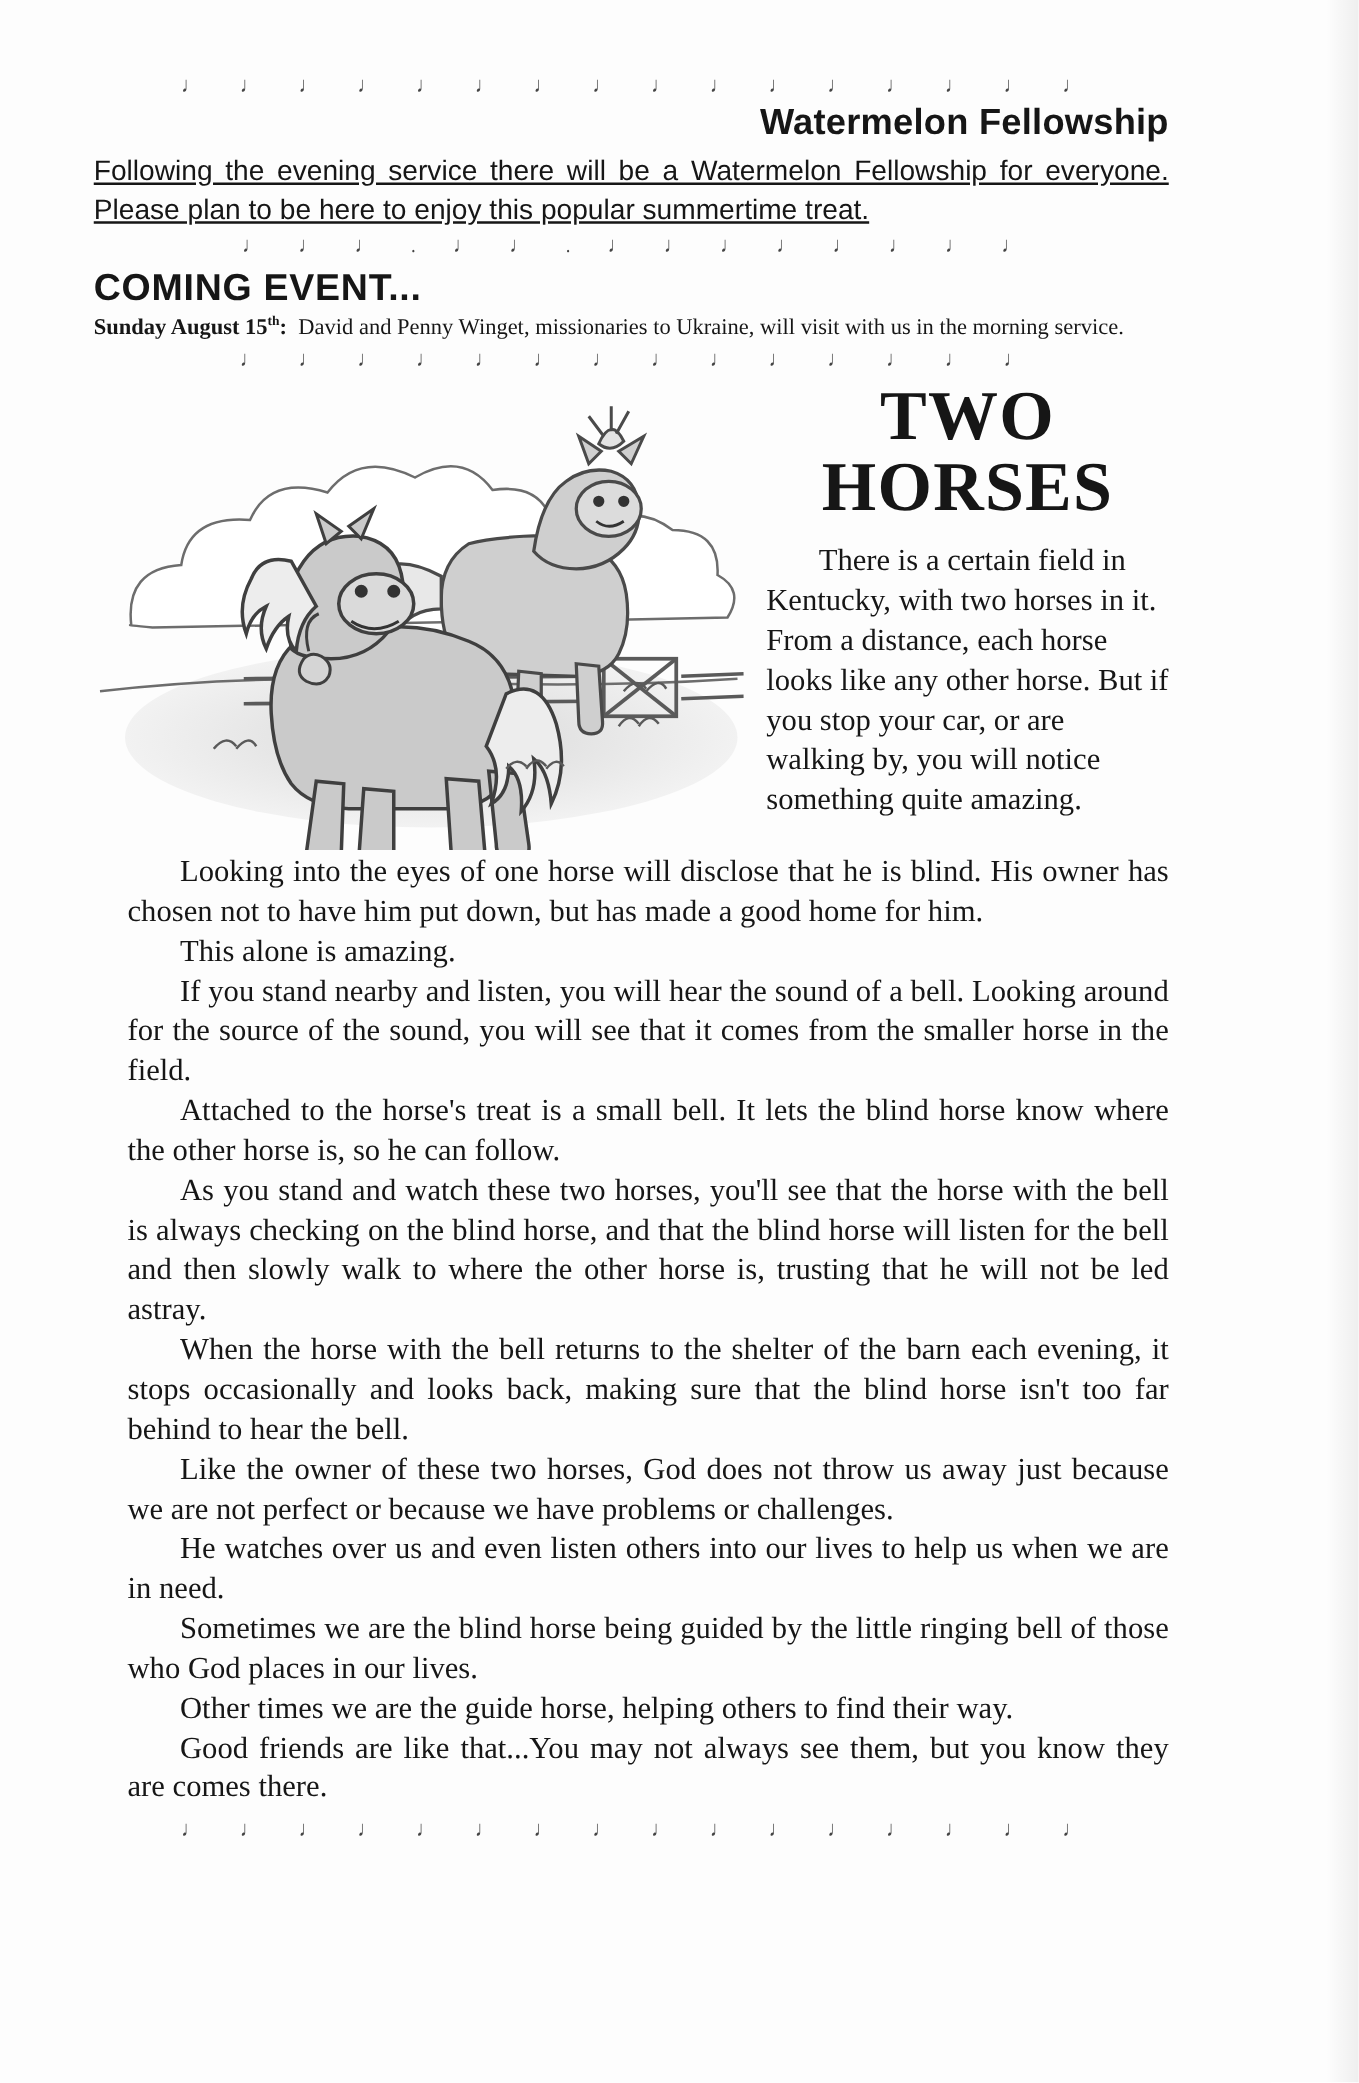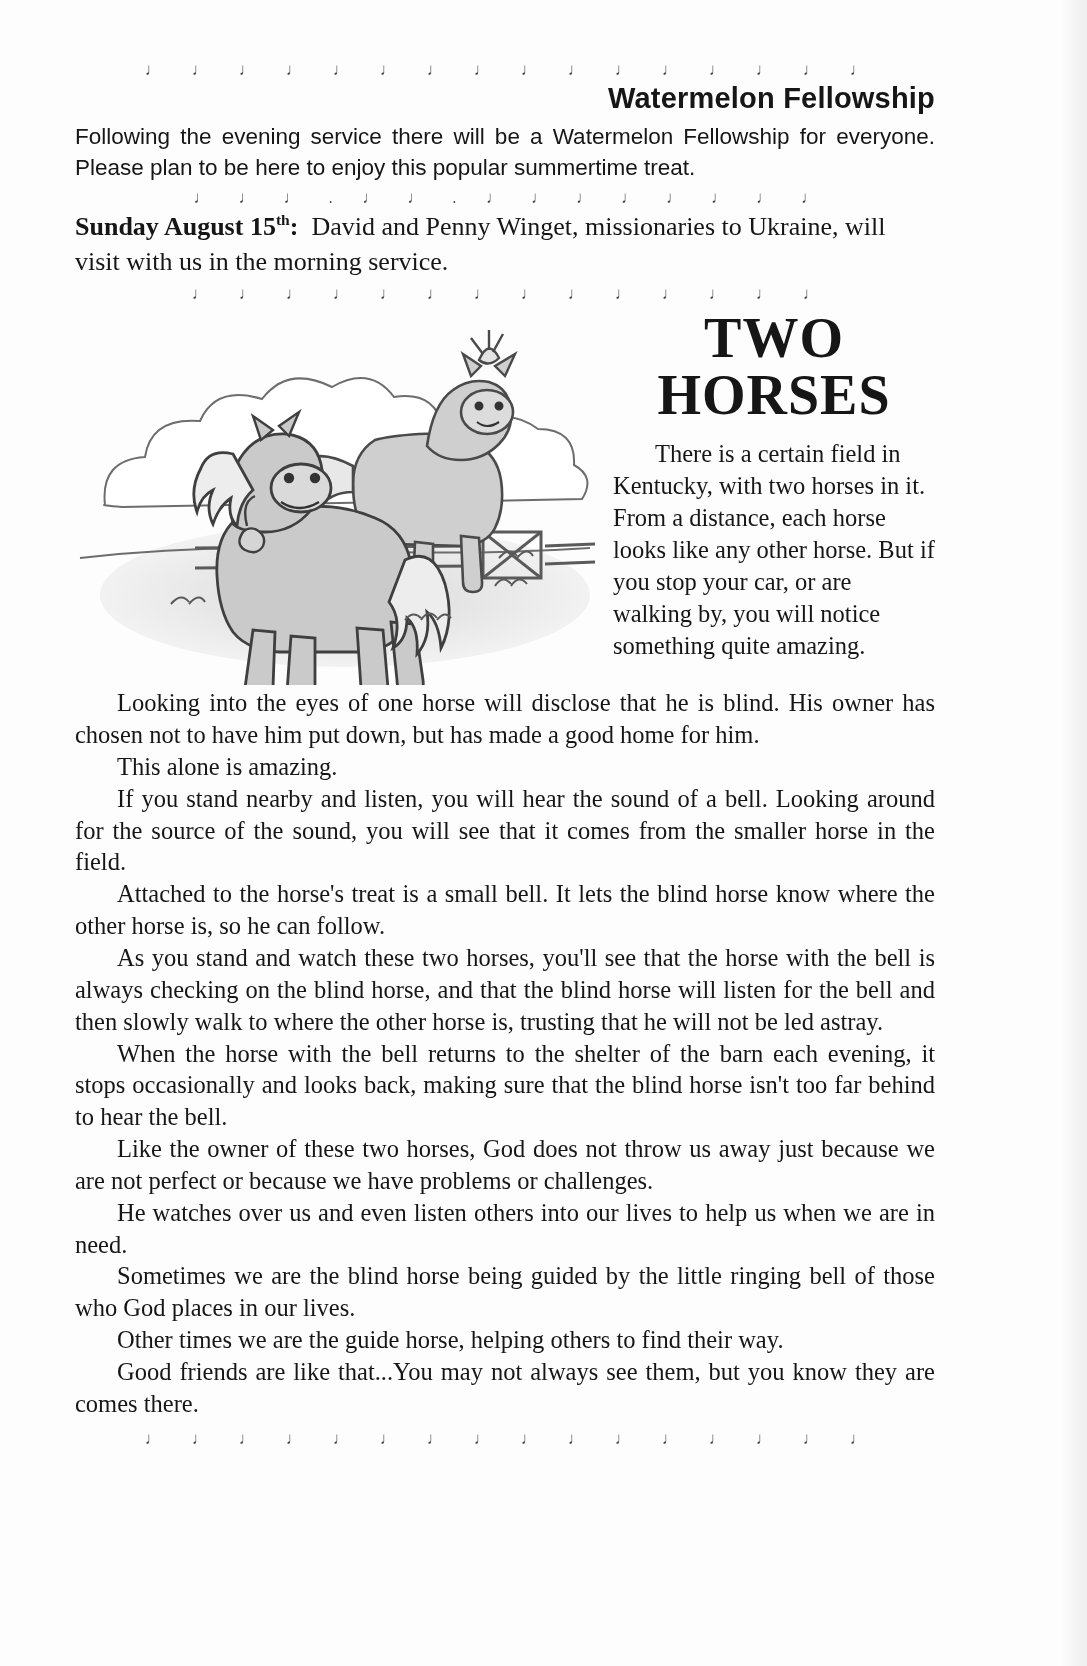--- a/index.html
+++ b/index.html
@@ -59,31 +59,32 @@
     text-align: right;
     margin: 2px 0 6px 0;
     letter-spacing: 0.2px;
   }
   p.body-sans {
     font-family: "Liberation Sans", sans-serif;
     font-size: 22.5px;
     line-height: 1.38;
     text-align: justify;
     margin: 0 0 2px 0;
+    text-decoration: underline;
   }
   h1.coming {
     font-family: "Liberation Sans", sans-serif;
     font-weight: bold;
     font-size: 30px;
     margin: 8px 0 2px 0;
     letter-spacing: 0.6px;
   }
   p.event {
     font-family: "Liberation Serif", serif;
-    font-size: 26px;
+    font-size: 18px;
     line-height: 1.33;
     margin: 2px 0 4px 0;
   }
   p.event .date {
     font-weight: bold;
   }
   p.event .date sup {
     font-size: 0.6em;
     vertical-align: super;
   }
@@ -120,20 +121,21 @@
     text-indent: 42px;
   }
   p.article-p.narrow {
     text-align: left;
   }
   .article-body p.article-p { margin-top: 0; }
   .clearfix::after { content: ""; display: block; clear: both; }
 
   .article-body {
     margin-top: 2px;
+    margin-left: 27px;
   }
   .bottom-divider {
     margin-top: 10px;
   }
 </style>
 </head>
 <body>
 
 <div class="page">
   <div class="content">
@@ -171,20 +173,21 @@
         <span>♩</span>
         <span>♩</span>
         <span>♩</span>
         <span>♩</span>
         <span>♩</span>
         <span>♩</span>
         <span>♩</span>
         <span>♩</span>
     </div>
 
+    <h1 class="coming">COMING EVENT...</h1>
     <p class="event"><span class="date"><span>Sunday August 15</span><sup>th</sup><span>:</span></span>&nbsp; <span>David and Penny Winget, missionaries to Ukraine, will visit with us in the morning service.</span></p>
 
     <div class="divider">
       <span>♩</span>
         <span>♩</span>
         <span>♩</span>
         <span>♩</span>
         <span>♩</span>
         <span>♩</span>
         <span>♩</span>

